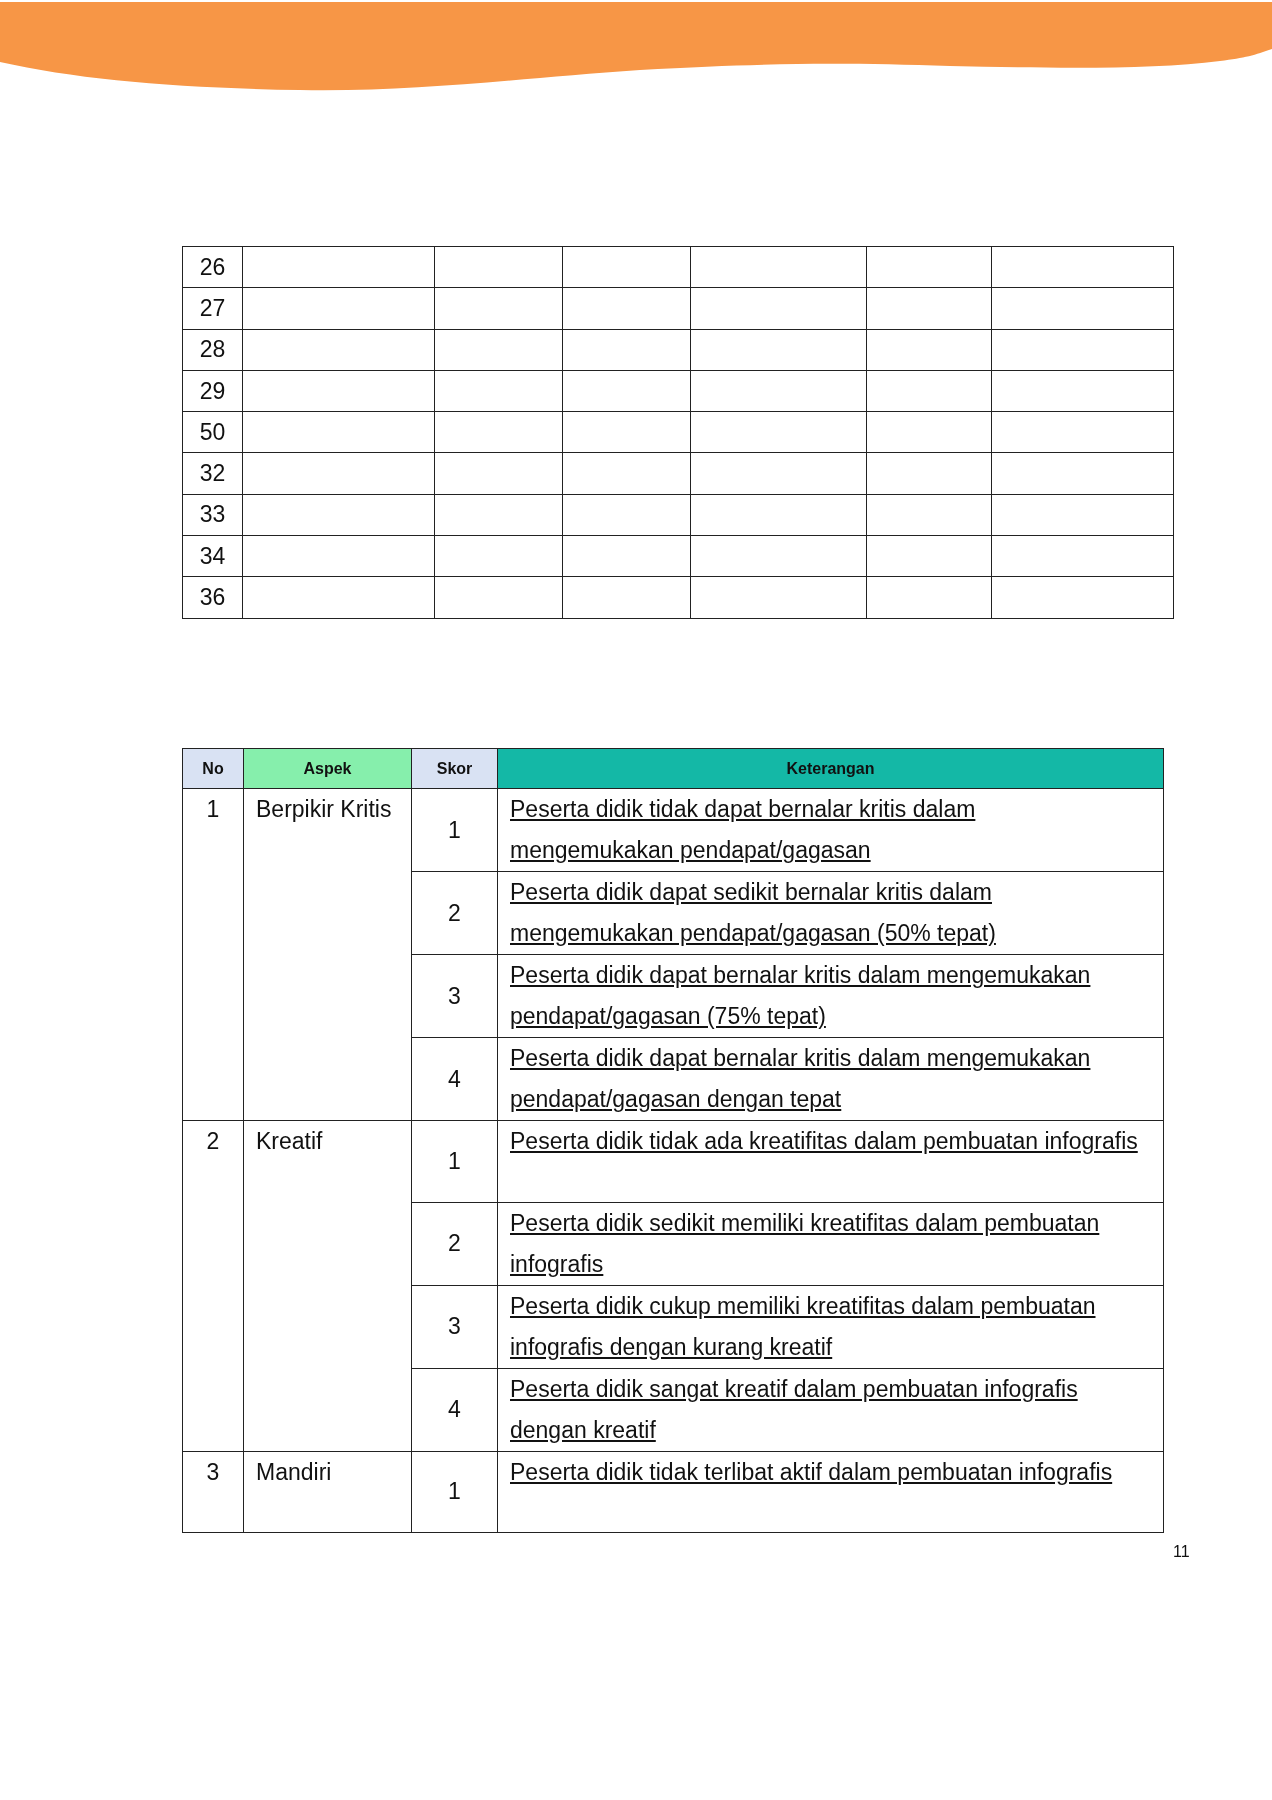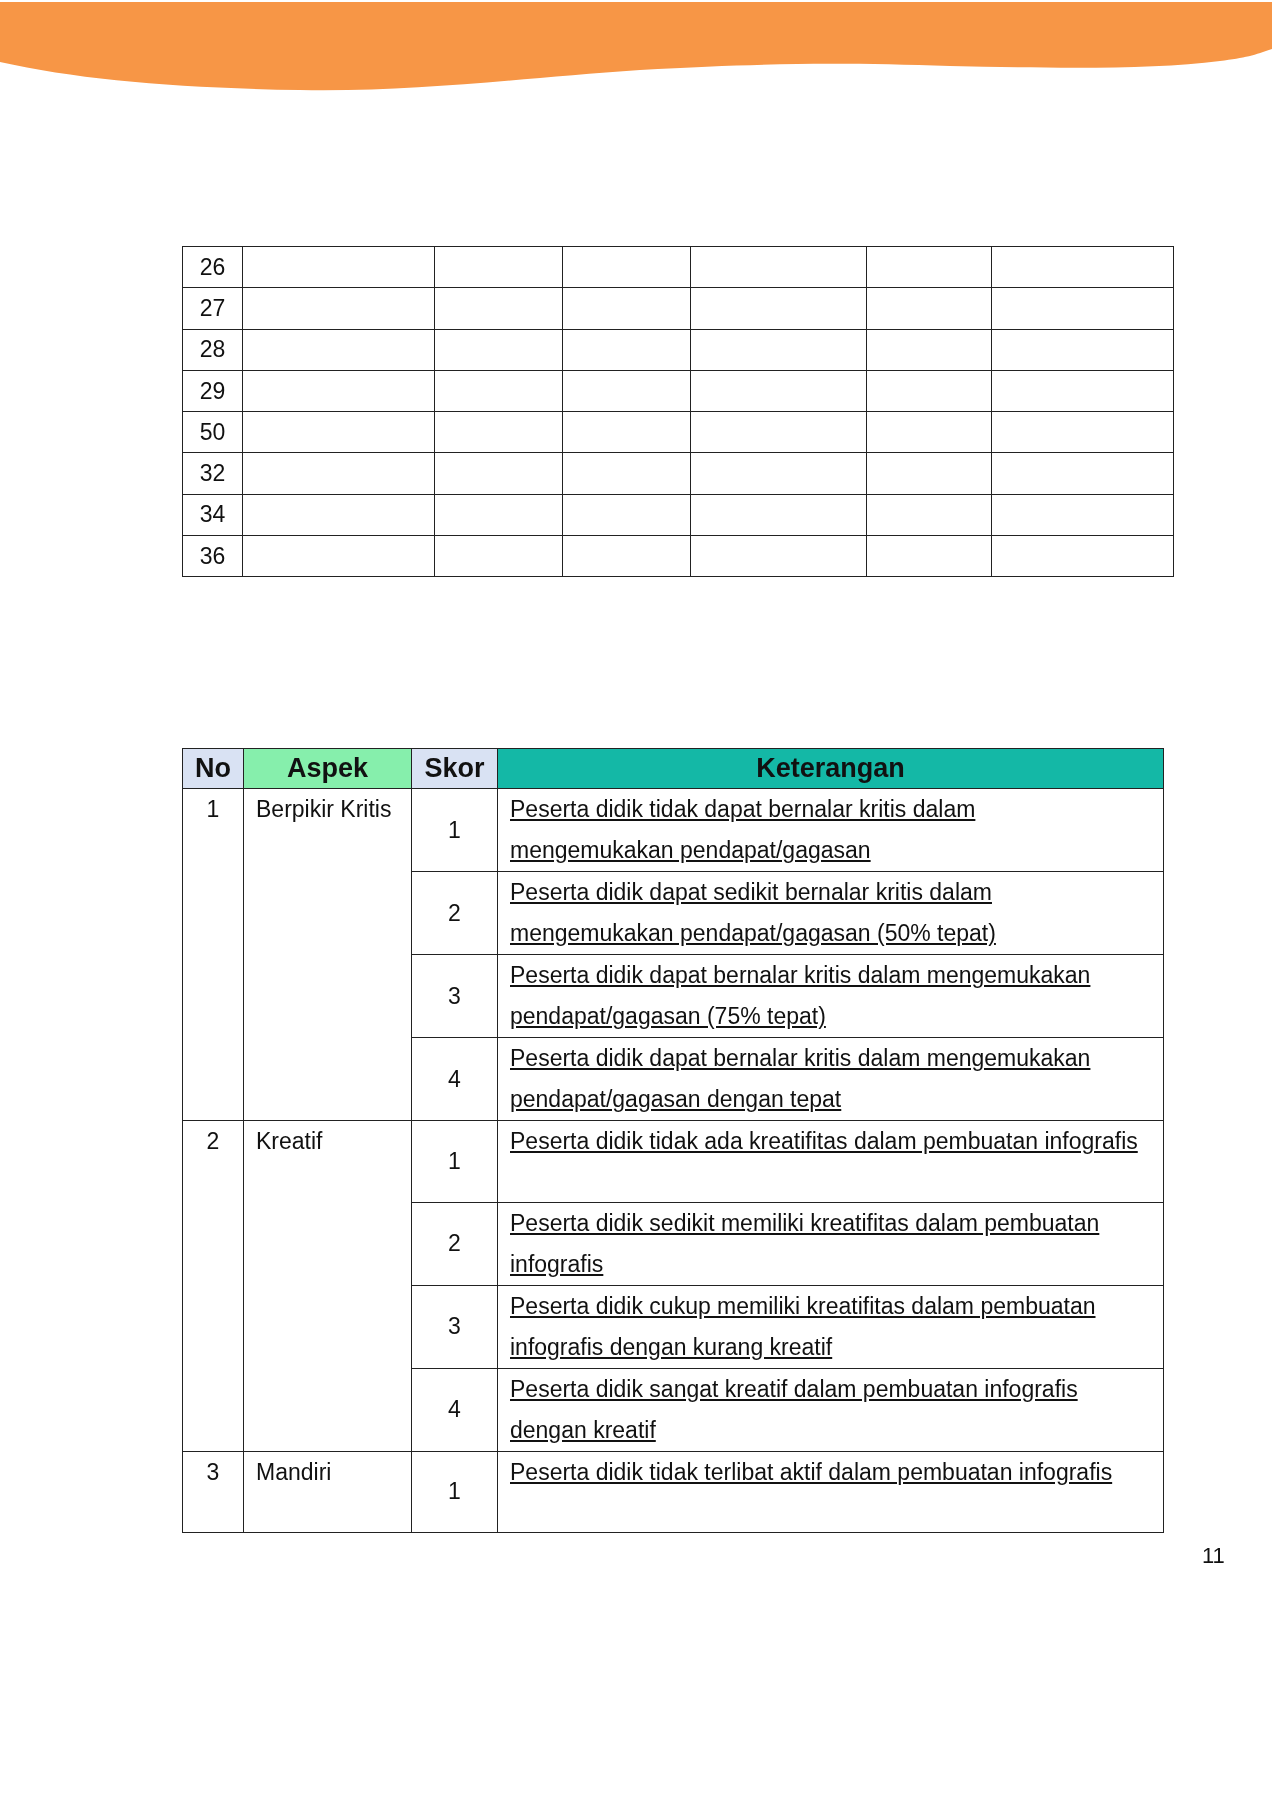--- a/index.html
+++ b/index.html
@@ -10,28 +10,28 @@
     }
     .wave { position: absolute; left: 0; top: 0; width: 1272px; height: 100px; }
     table { border-collapse: collapse; position: absolute; table-layout: fixed; }
     td, th { border: 1.5px solid #222; padding: 0; }
 
     #attendance { left: 182px; top: 246px; width: 991px; border-radius: 9px; }
     #attendance td { height: 40.3px; font-size: 23px; }
     #attendance td.num { text-align: center; }
 
     #rubric { left: 182px; top: 748px; width: 981px; }
-    #rubric th { background: #d9e2f3; font-weight: bold; font-size: 27px; height: 39px; }
+    #rubric th { background: #d9e2f3; font-weight: bold; font-size: 16px; height: 39px; }
     #rubric td { font-size: 23px; line-height: 41px; vertical-align: top; }
     #rubric td.no { text-align: center; }
     #rubric td.aspek { padding-left: 12px; }
     #rubric td.skor { text-align: center; vertical-align: middle; height: 80.5px; }
     #rubric td.ket { padding-left: 12px; padding-right: 24px; text-decoration: underline; }
 
-    .page-number { position: absolute; left: 1202px; top: 1543px; font-size: 22px; }
+    .page-number { position: absolute; left: 1173px; top: 1543px; font-size: 16px; }
   </style>
 </head>
 <body>
 
 <svg class="wave" viewBox="0 0 1272 100" preserveAspectRatio="none">
   <path id="wave-path" d="M0,2 L1272,2 L1272,49 C1255,55 1245,58 1220,61 C1150,70 1050,68 950,66 C850,63 780,62 640,70 C520,78 420,92 300,90 C180,88 80,80 0,62 Z" fill="#F79646"></path>
 </svg>
 
 <table id="attendance">
   <colgroup>
@@ -84,20 +84,29 @@
         <td class="num">50</td>
         <td></td>
         <td></td>
         <td></td>
         <td></td>
         <td></td>
         <td></td>
       </tr>
       <tr>
         <td class="num">32</td>
+        <td></td>
+        <td></td>
+        <td></td>
+        <td></td>
+        <td></td>
+        <td></td>
+      </tr>
+      <tr>
+        <td class="num">33</td>
         <td></td>
         <td></td>
         <td></td>
         <td></td>
         <td></td>
         <td></td>
       </tr>
       <tr>
         <td class="num">34</td>
         <td></td>

